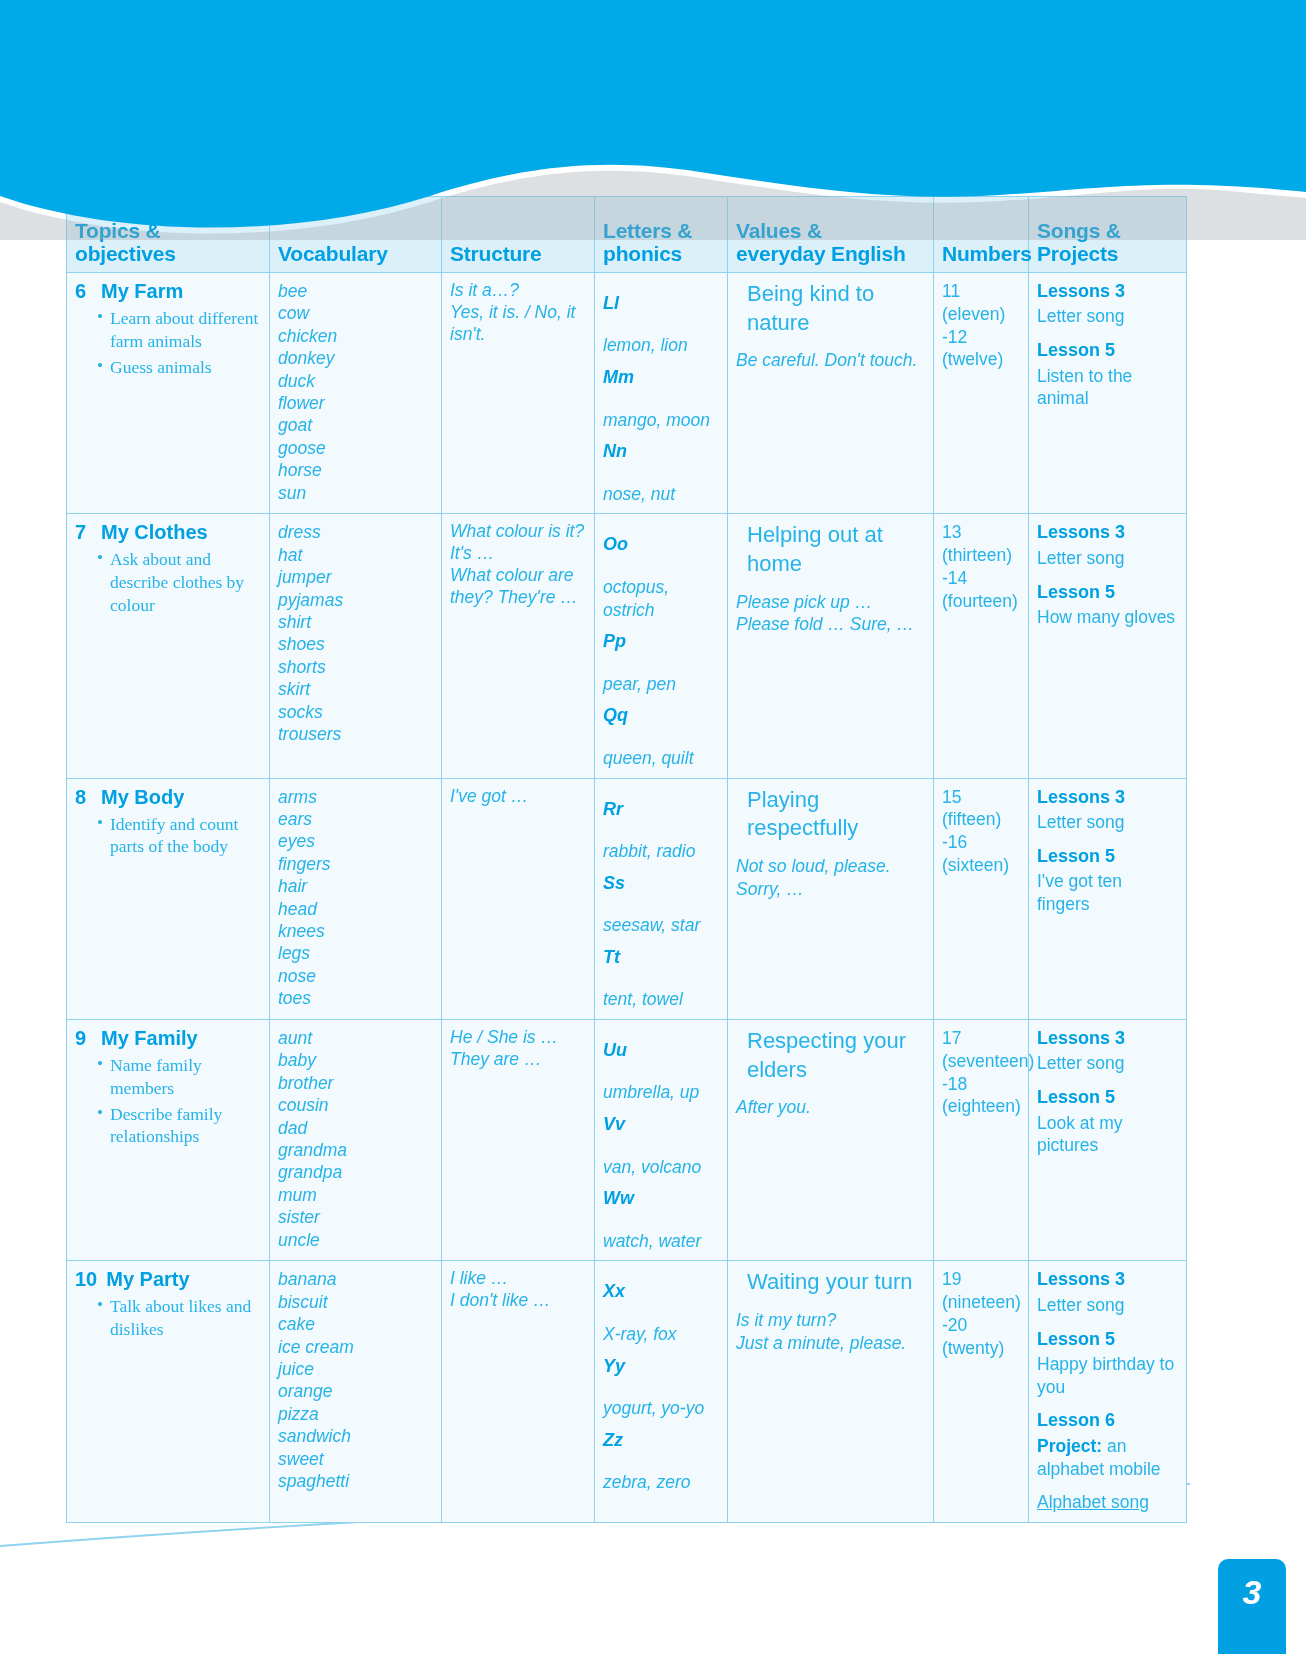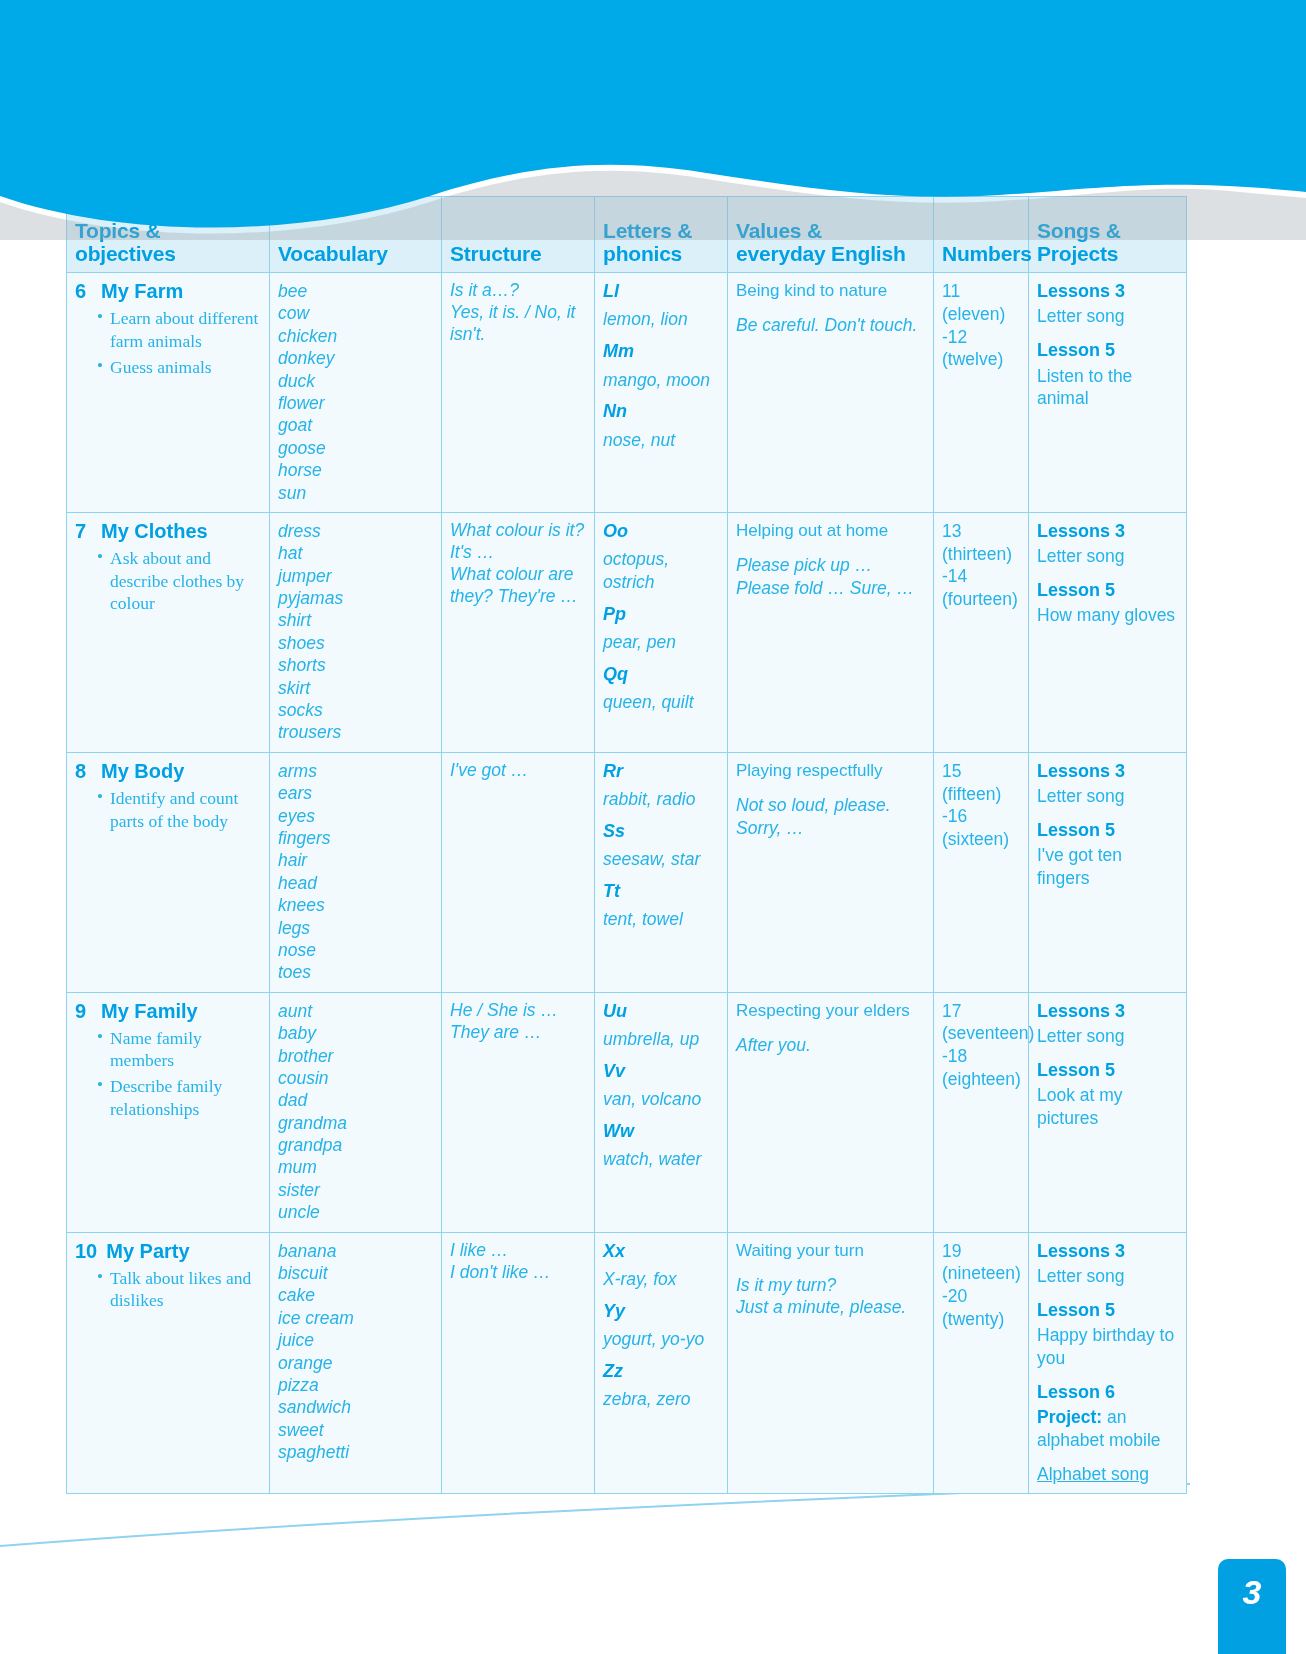--- a/index.html
+++ b/index.html
@@ -143,34 +143,35 @@
 
   
   .phon-letter {
     color: #00A0E3;
     font-weight: bold;
     font-style: italic;
     font-size: 18px;
     line-height: 1.3;
     margin-top: 9px;
   }
-  .phon-letter:first-child { margin-top: 0; }
+  .phon-letter:first-child { margin-top: 12px; }
   .phon-words {
     color: #27b3e8;
     font-style: italic;
     font-size: 17.5px;
     line-height: 1.3;
-    margin-top: 5px;
+    margin-top: 19px;
   }
 
   
   .value-title {
     color: #27b3e8;
-    font-size: 17px;
-    line-height: 1.3;
+    font-size: 22px;
+    line-height: 1.3;
+    margin-left: 11px;
   }
   .value-phrase {
     color: #27b3e8;
     font-style: italic;
     font-size: 17.5px;
     line-height: 1.3;
   }
   .value-spacer { height: 12px; }
 
   

